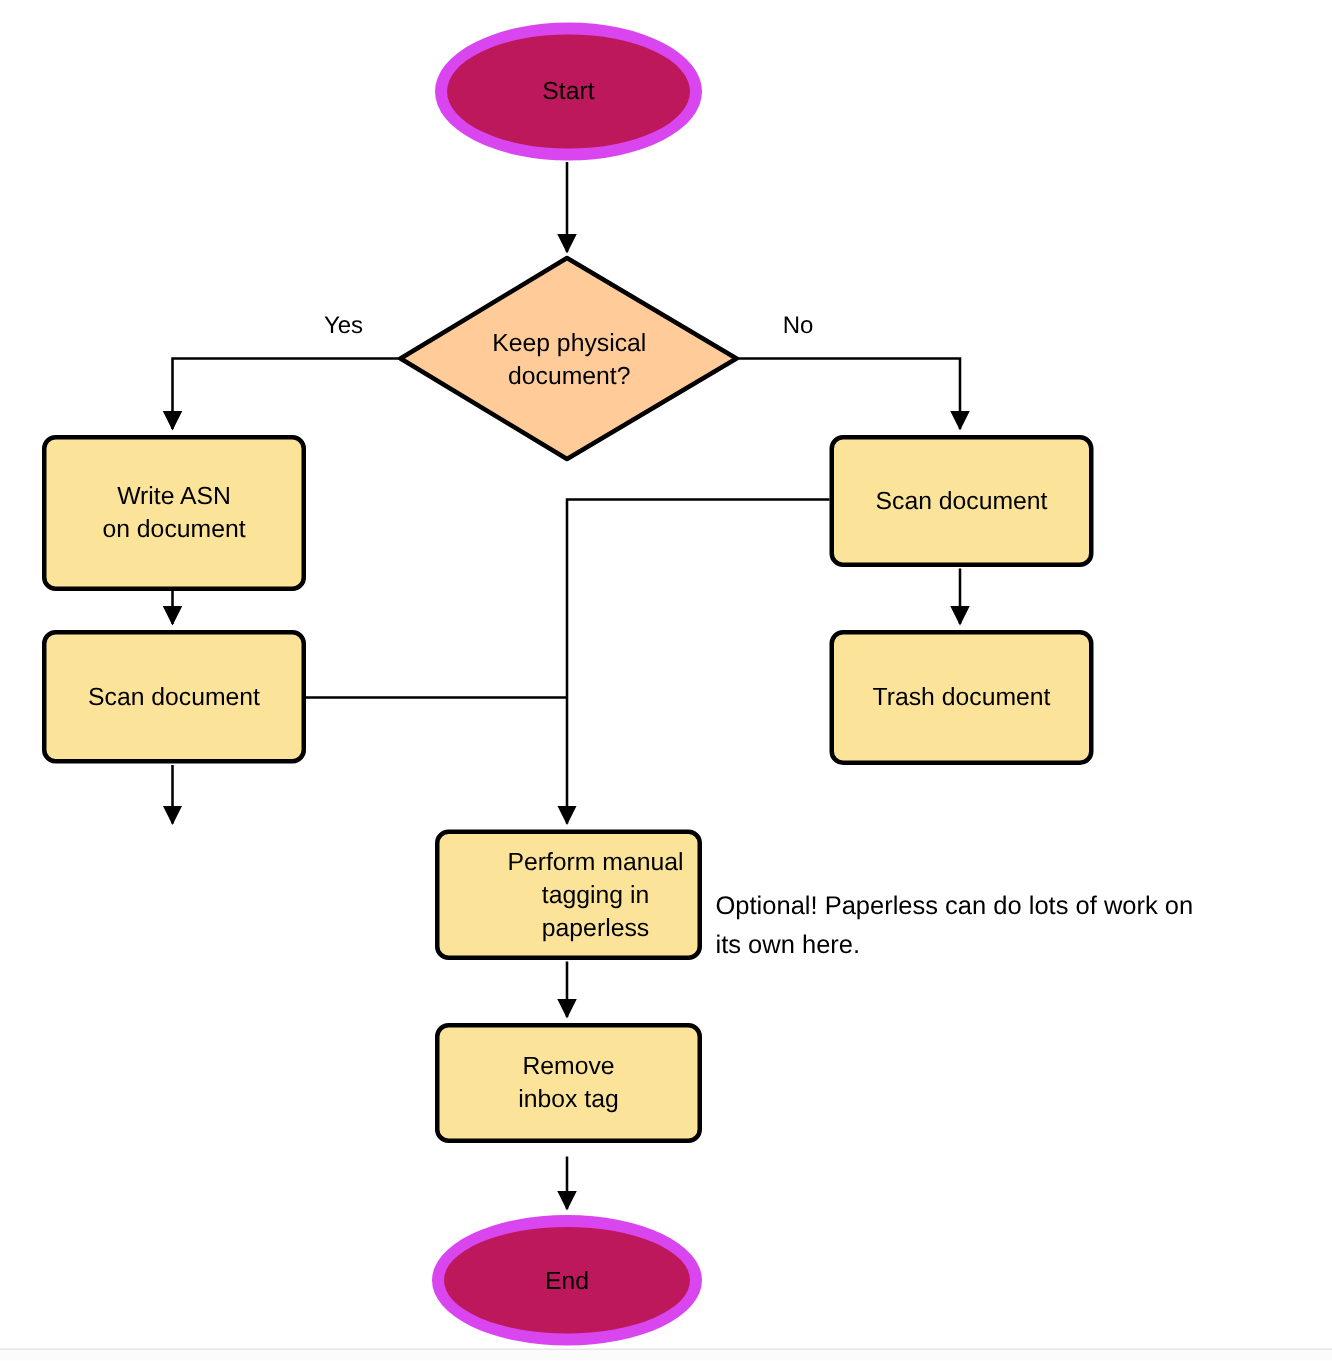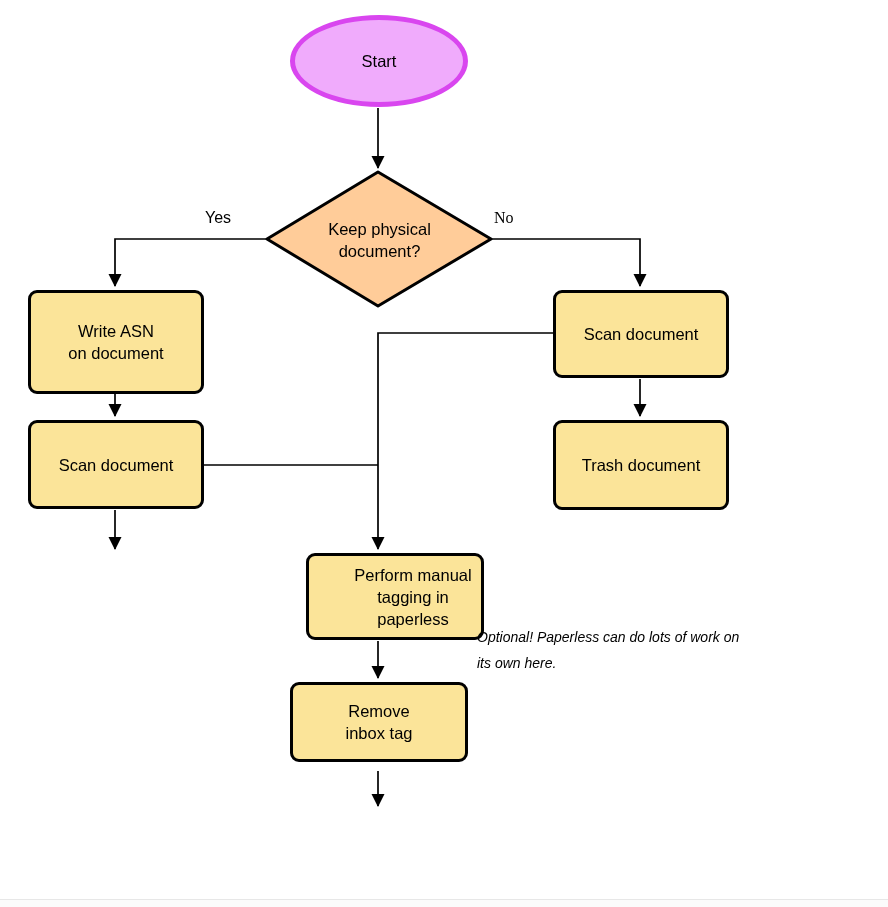--- a/index.html
+++ b/index.html
@@ -19,60 +19,58 @@
     font-size:16.5px;line-height:22px;
     white-space:pre-line;
     box-sizing:border-box;
   }
   .process{
     background:#fbe499;
     border:3px solid #000;
     border-radius:9px;
   }
   .terminator{
-    background:#f0abfc;
-    border:5px solid #d946ef;
+    background:#be185d;
+    border:8px solid #d946ef;
     border-radius:50%;
   }
   .decision-label{
     background:transparent;
   }
   .edge-label{
     position:absolute;z-index:3;
     font-size:16px;line-height:18px;
-    text-align:left;
+    text-align:center;
     background:#fff;
     padding:0 2px;
   }
   .note{
     position:absolute;z-index:2;
-    font-size:14px;line-height:26px;
-    font-style:italic;
+    font-size:17px;line-height:26px;
     white-space:pre-line;
-    margin-top:33px;
   }
   .bottom-strip{
     position:absolute;left:0;top:899px;width:888px;height:8px;
     background:#fbfbfb;border-top:1px solid #e7e7e7;z-index:4;
   }
 
   
   .n-start    {left:290px;top:15px; width:178px;height:92px;}
   .n-decision {left:267px;top:172px;width:225px;height:135px;text-align:center;}
   .n-write    {left:28px; top:290px;width:176px;height:104px;}
   .n-scanl    {left:28px; top:420px;width:176px;height:89px;}
   .n-archive  {left:28px; top:553px;width:178px;height:86px;}
   .n-scanr    {left:553px;top:290px;width:176px;height:88px;}
   .n-trash    {left:553px;top:420px;width:176px;height:90px;}
-  .n-tag      {left:306px;top:553px;width:178px;height:87px;padding-left:36px;}
+  .n-tag      {left:290px;top:553px;width:178px;height:87px;padding-left:36px;}
   .n-remove   {left:290px;top:682px;width:178px;height:80px;}
   .n-end      {left:288px;top:810px;width:180px;height:87px;}
 
   .l-yes{left:203px;top:209px;width:48px;}
-  .l-no {left:492px;top:209px;width:48px;font-family:Liberation Serif, serif;}
+  .l-no {left:506px;top:209px;width:48px;}
   .note {left:477px;top:591px;width:408px;}
 </style>
 </head>
 <body>
 
 <div class="canvas">
 
   <svg class="edge-layer" width="888" height="907" viewBox="0 0 888 907">
     <defs>
       <marker id="arrow" markerUnits="userSpaceOnUse" markerWidth="14" markerHeight="14" refX="12" refY="6.5" orient="auto">
@@ -111,20 +109,21 @@
 
   <div class="node process n-trash">Trash document</div>
 
   <div class="node process n-tag">Perform manual
 tagging in
 paperless</div>
 
   <div class="node process n-remove">Remove
 inbox tag</div>
 
+  <div class="node terminator n-end">End</div>
 
   <div class="edge-label l-yes">Yes</div>
   <div class="edge-label l-no">No</div>
 
   <div class="note">Optional! Paperless can do lots of work on
 its own here.</div>
 
   <div class="bottom-strip"></div>
 
 </div>

